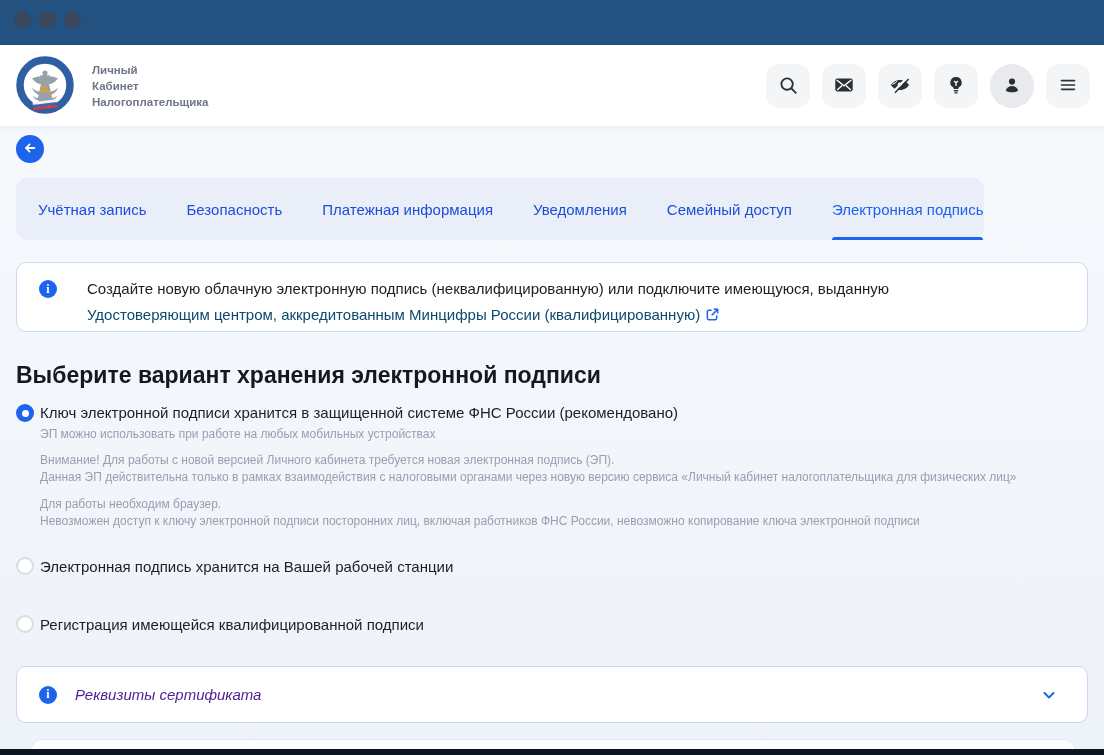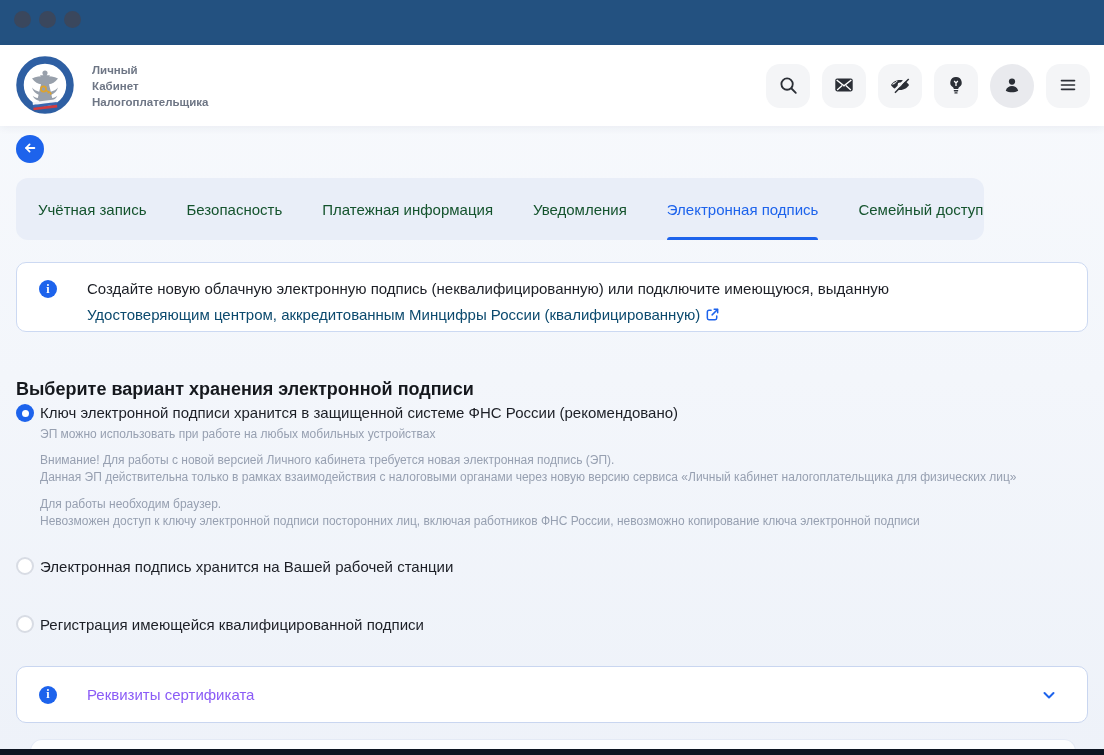--- a/index.html
+++ b/index.html
@@ -27,52 +27,52 @@
   
   .back-btn { position:absolute; left:16px; top:135px; width:28px; height:28px; border:none;
               border-radius:50%; background:#1d63ec; display:flex; align-items:center;
               justify-content:center; cursor:pointer; padding:0; }
   .back-btn svg { width:16px; height:16px; }
   .page-title { position:absolute; left:58px; top:136px; font-size:21px; font-weight:700; color:#15171c; }
 
   
   .tabs { position:absolute; left:16px; top:178px; width:968px; height:62px; background:#e9eef8;
           border-radius:12px; display:flex; align-items:stretch; padding:0 22px; gap:40px; }
-  .tab { position:relative; display:flex; align-items:center; font-size:15px; color:#14532d;
+  .tab { position:relative; display:flex; align-items:center; font-size:15px; color:#1d4ed8;
          cursor:pointer; white-space:nowrap; }
   .tab.active { color:#1d63ec; }
   .tab.active::after { content:""; position:absolute; left:0; right:0; bottom:0; height:3px;
          background:#1d63ec; border-radius:3px 3px 0 0; }
 
   
   .banner { position:absolute; left:16px; top:262px; width:1072px; height:70px; background:#fff;
             border:1px solid #ccd9f2; border-radius:10px; display:flex; padding:13px 20px 0 22px; }
   .info-ico { flex:0 0 18px; width:18px; height:18px; border-radius:50%; background:#1d63ec; color:#fff;
               font-size:12px; font-weight:700; display:flex; align-items:center; justify-content:center;
               font-family:"Liberation Serif", serif; margin-top:4px; }
   .banner-text { margin-left:30px; font-size:15px; line-height:26px; color:#1c1f26; }
   .banner-link { color:#0c4a6e; text-decoration:none; cursor:pointer; }
   .ext-ico { display:inline-block; vertical-align:-2px; margin-left:5px; }
 
   
-  .section-heading { position:absolute; left:16px; top:379px; font-size:18px; font-weight:700; color:#15181d; }
+  .section-heading { position:absolute; left:16px; top:362px; font-size:23px; font-weight:700; color:#15181d; }
 
   .radio { position:absolute; left:16px; width:18px; height:18px; border-radius:50%; cursor:pointer; }
   .radio.sel { background:#1d63ec; }
   .radio.sel::after { content:""; position:absolute; left:5.5px; top:5.5px; width:7px; height:7px;
                       border-radius:50%; background:#fff; }
   .radio.unsel { background:#fff; border:2px solid #d8dce4; }
   .opt-label { position:absolute; left:40px; font-size:15px; color:#1c1f26; cursor:pointer; }
   .opt-detail { position:absolute; left:40px; font-size:12px; line-height:17px; color:#97a0b1; }
 
   
   .cert-card { position:absolute; left:16px; top:666px; width:1072px; height:57px; background:#fff;
                border:1px solid #c9d6f0; border-radius:10px; display:flex; align-items:center;
                padding:0 30px 0 22px; cursor:pointer; }
-  .cert-label { margin-left:30px; font-size:15px; color:#8b5cf6; }
+  .cert-label { margin-left:18px; font-size:15px; color:#4c1d95;font-style:italic; }
   .cert-chevron { margin-left:auto; width:16px; height:16px; }
 
   
   .bottom-card { position:absolute; left:30px; top:739px; width:1046px; height:16px; background:#fcfdfe;
                  border:1px solid #e4eaf5; border-bottom:none; border-radius:12px 12px 0 0; }
   .bottom-bar { position:absolute; left:0; bottom:0; width:100%; height:6px; background:#0d1522; }
 </style>
 </head>
 <body>
 
@@ -174,22 +174,22 @@
           <path d="M9.5 5.5L5 10l4.5 4.5"></path>
       </svg>
     </span>
   </button>
 
   <nav class="tabs">
     <span class="tab">Учётная запись</span>
     <span class="tab">Безопасность</span>
     <span class="tab">Платежная информация</span>
     <span class="tab">Уведомления</span>
+    <span class="tab">Семейный доступ</span>
     <span class="tab active">Электронная подпись</span>
-    <span class="tab">Семейный доступ</span>
   </nav>
 
   <div class="banner">
     <span class="info-ico">i</span>
     <div class="banner-text">
       <span>Создайте новую облачную электронную подпись (неквалифицированную) или подключите имеющуюся, выданную</span><br>
       <a class="banner-link">Удостоверяющим центром, аккредитованным Минцифры России (квалифицированную)</a><span class="ext-ico"><svg width="15" height="15" viewBox="0 0 16 16" fill="none" stroke="#1d63ec" stroke-width="1.6" stroke-linecap="round" stroke-linejoin="round">
             <path d="M6.5 3.5H4.2A1.7 1.7 0 0 0 2.5 5.2v6.6a1.7 1.7 0 0 0 1.7 1.7h6.6a1.7 1.7 0 0 0 1.7-1.7V9.5"></path>
             <path d="M9.8 2.5h3.7v3.7"></path>
             <path d="M13.2 2.8L7.6 8.4"></path>

